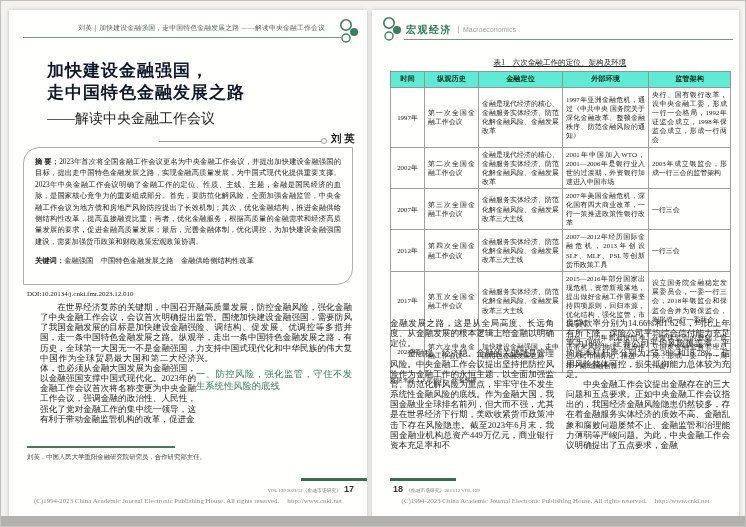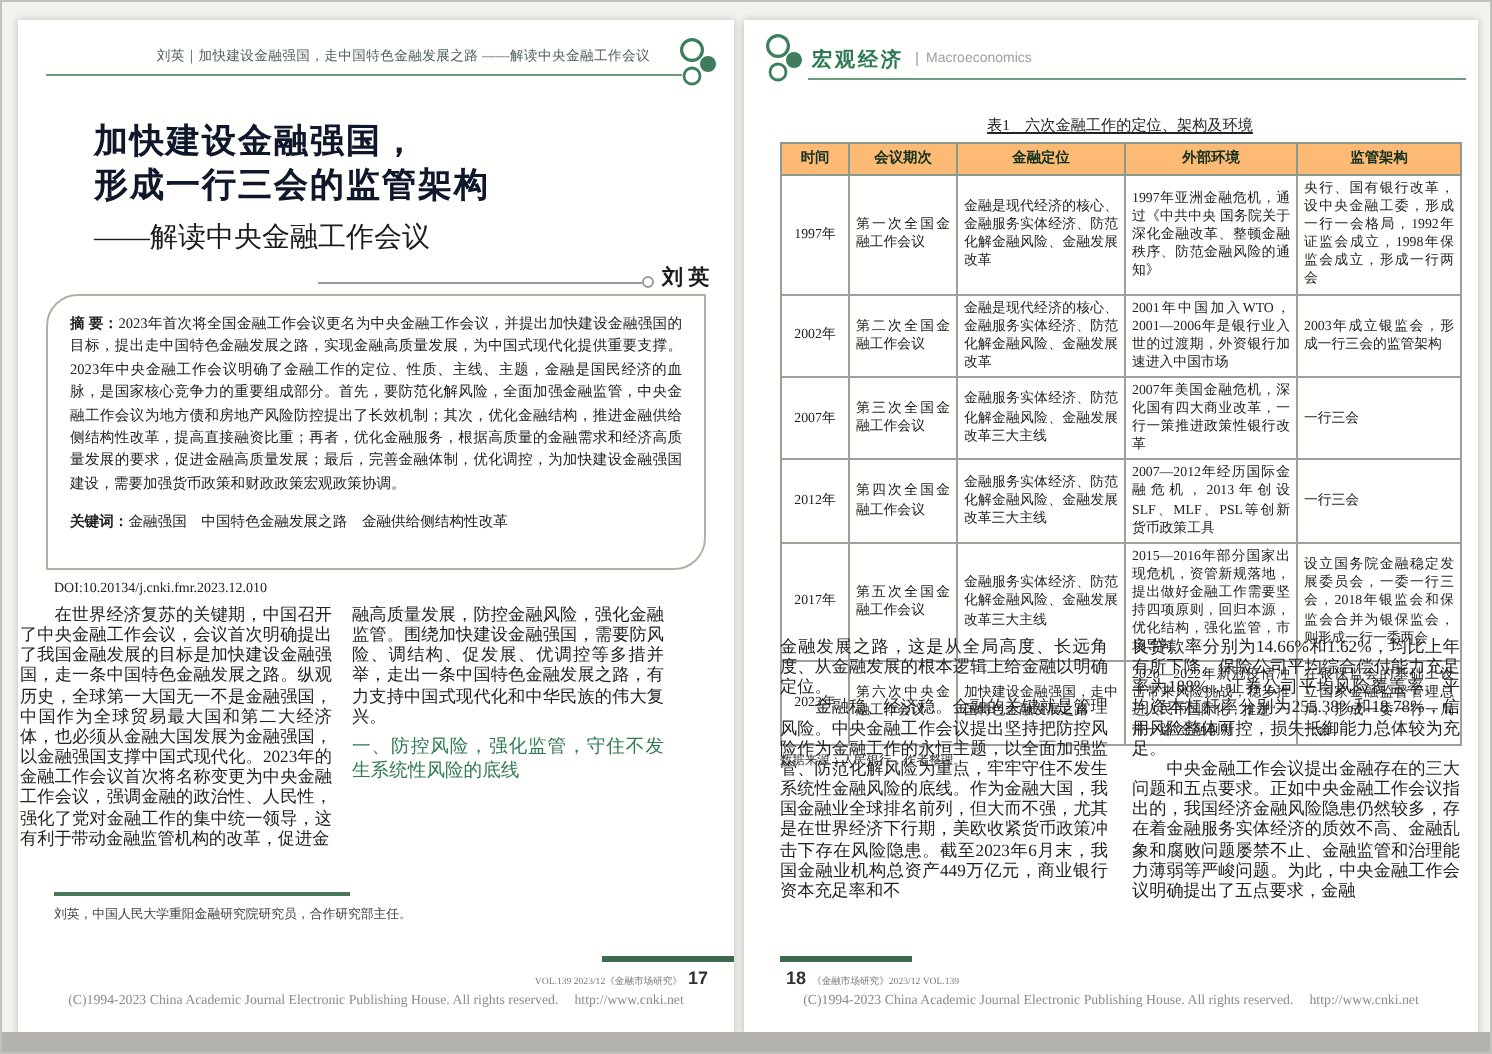--- a/index.html
+++ b/index.html
@@ -26,21 +26,21 @@
   .author-deco { position:absolute; top:131px; left:150px; width:162px; height:1px; background:#9a9a94; }
   .author-dot  { position:absolute; top:128px; left:312px; width:4px; height:4px;
                  border:1px solid #9a9a94; border-radius:50%; background:#fff; }
   .lp-author { position:absolute; top:122px; left:322px; font-size:10.5px; font-weight:bold; color:#1c1c1c; }
   .abs-box { position:absolute; top:137px; left:14px; width:330px; height:138px; box-sizing:border-box;
              border:1px solid #b1b1aa; border-radius:16px 0 16px 0; padding:8px 11px 6px; }
   .abs-box p { margin:0; font-size:7.3px; line-height:11.4px; text-align:justify; color:#222; }
   .abs-box .kw { margin-top:8px; text-align:left; }
   .b { font-weight:bold; }
   .doi { position:absolute; top:280px; left:18px; font-size:7px; color:#222; }
-  .lp-body { position:absolute; top:292px; left:1px; width:322px; display:flex; gap:10px; }
+  .lp-body { position:absolute; top:292px; left:31px; width:322px; display:flex; }
   .col { width:156px; }
   .body-p { margin:0; font-size:8.6px; line-height:10.15px; text-align:justify; color:#222; }
   .indent { text-indent:2em; }
   .h2 { margin:5px 0 4px; font-size:9.3px; font-weight:normal; color:#2f7a55; line-height:12.5px; text-align:justify; }
   .fn-rule { position:absolute; top:436px; left:18px; width:148px; height:2px; background:#49775c; }
   .footnote { position:absolute; top:443px; left:18px; width:320px; font-size:6.4px; color:#444; }
   .footline-r { position:absolute; top:468px; left:292px; right:0; height:3px; background:#3d6b52; }
   .footline-l { position:absolute; top:468px; left:18px; width:66px; height:3px; background:#3d6b52; }
   .lp-footer { position:absolute; top:474px; right:10px; font-size:4.8px; color:#777; white-space:nowrap; }
   .rp-footer { position:absolute; top:474px; left:18px; font-size:4.8px; color:#777; white-space:nowrap; }
@@ -51,21 +51,21 @@
   
   .rp-logo { top:6px; left:8px; }
   .rp-sec-cn { position:absolute; top:13px; left:34px; font-size:10px; font-weight:bold;
                color:#2f7a55; letter-spacing:1.5px; font-family:"Liberation Sans",sans-serif;text-align:center; }
   .rp-sec-en { position:absolute; top:16px; left:86px; font-size:7px; color:#9aa39c;
                border-left:1px solid #b9c2bb; padding-left:4px; font-family:"Liberation Sans",sans-serif; }
   .rp-rule { position:absolute; top:29px; left:32px; right:6px; height:1px; background:#6f9a7f; }
   .tbl-wrap { position:absolute; top:48px; left:18px; width:340px; }
   .tbl-caption { text-align:center; font-size:7.6px; color:#222; margin:0 0 3px;text-decoration:underline; }
   table.wktbl { border-collapse:collapse; width:340px; table-layout:fixed; }
-  .wktbl th { background:#fdba74; color:#14301f; font-weight:bold; font-size:7.2px;
+  .wktbl th { background:#5eead4; color:#14301f; font-weight:bold; font-size:7.2px;
               padding:3px 2px; border:1px solid #8a9a8e; line-height:9px; }
   .wktbl td { border:1px solid #a0a09a; padding:2px 3px; font-size:6.9px; line-height:9.1px;
               color:#222; vertical-align:middle; text-align:justify; }
   .wktbl td.c-time { text-align:center; white-space:nowrap; }
   .tbl-source { margin:3px 0 0; font-size:6.2px; color:#333; }
   .rp-body { position:absolute; top:308px; left:18px; width:340px; display:flex; gap:12px;align-items:center; }
   .rp-body .col { width:164px; }
 </style>
 </head>
 <body>
@@ -80,21 +80,21 @@
     <span class="logo lp-logo">
       <svg width="24" height="26" viewBox="0 0 24 26">
         <circle cx="9" cy="7" r="5.2" fill="none" stroke="#3f7d5f" stroke-width="1.6"></circle>
         <circle cx="17" cy="14" r="4" fill="#3f7d5f"></circle>
         <circle cx="9" cy="20" r="4" fill="none" stroke="#3f7d5f" stroke-width="1.4"></circle>
       </svg>
     </span>
 
     <div class="lp-title">
       <div>加快建设金融强国，</div>
-      <div>形成一行三会的监管架构</div>
+      <div>走中国特色金融发展之路</div>
     </div>
     <div class="lp-subtitle">——解读中央金融工作会议</div>
 
     <div class="author-deco"></div>
     <div class="author-dot"></div>
     <div class="lp-author">刘  英</div>
 
     <div class="abs-box">
       <p><span class="b">摘  要：</span><span>2023年首次将全国金融工作会议更名为中央金融工作会议，并提出加快建设金融强国的目标，提出走中国特色金融发展之路，实现金融高质量发展，为中国式现代化提供重要支撑。2023年中央金融工作会议明确了金融工作的定位、性质、主线、主题，金融是国民经济的血脉，是国家核心竞争力的重要组成部分。首先，要防范化解风险，全面加强金融监管，中央金融工作会议为地方债和房地产风险防控提出了长效机制；其次，优化金融结构，推进金融供给侧结构性改革，提高直接融资比重；再者，优化金融服务，根据高质量的金融需求和经济高质量发展的要求，促进金融高质量发展；最后，完善金融体制，优化调控，为加快建设金融强国建设，需要加强货币政策和财政政策宏观政策协调。</span></p>
       <p class="kw"><span class="b">关键词：</span><span>金融强国　中国特色金融发展之路　金融供给侧结构性改革</span></p>
@@ -140,21 +140,21 @@
         <colgroup>
           <col style="width:34px">
             <col style="width:54px">
             <col style="width:84px">
           <col style="width:86px">
             <col style="width:82px">
         </colgroup>
         <thead>
           <tr>
             <th>时间</th>
-            <th>会议期次</th>
+            <th>纵观历史</th>
             <th>金融定位</th>
             <th>外部环境</th>
             <th>监管架构</th>
           </tr>
         </thead>
         <tbody>
           <tr>
             <td class="c-time">1997年</td>
             <td>第一次全国金融工作会议</td>
             <td>金融是现代经济的核心、金融服务实体经济、防范化解金融风险、金融发展改革</td>

